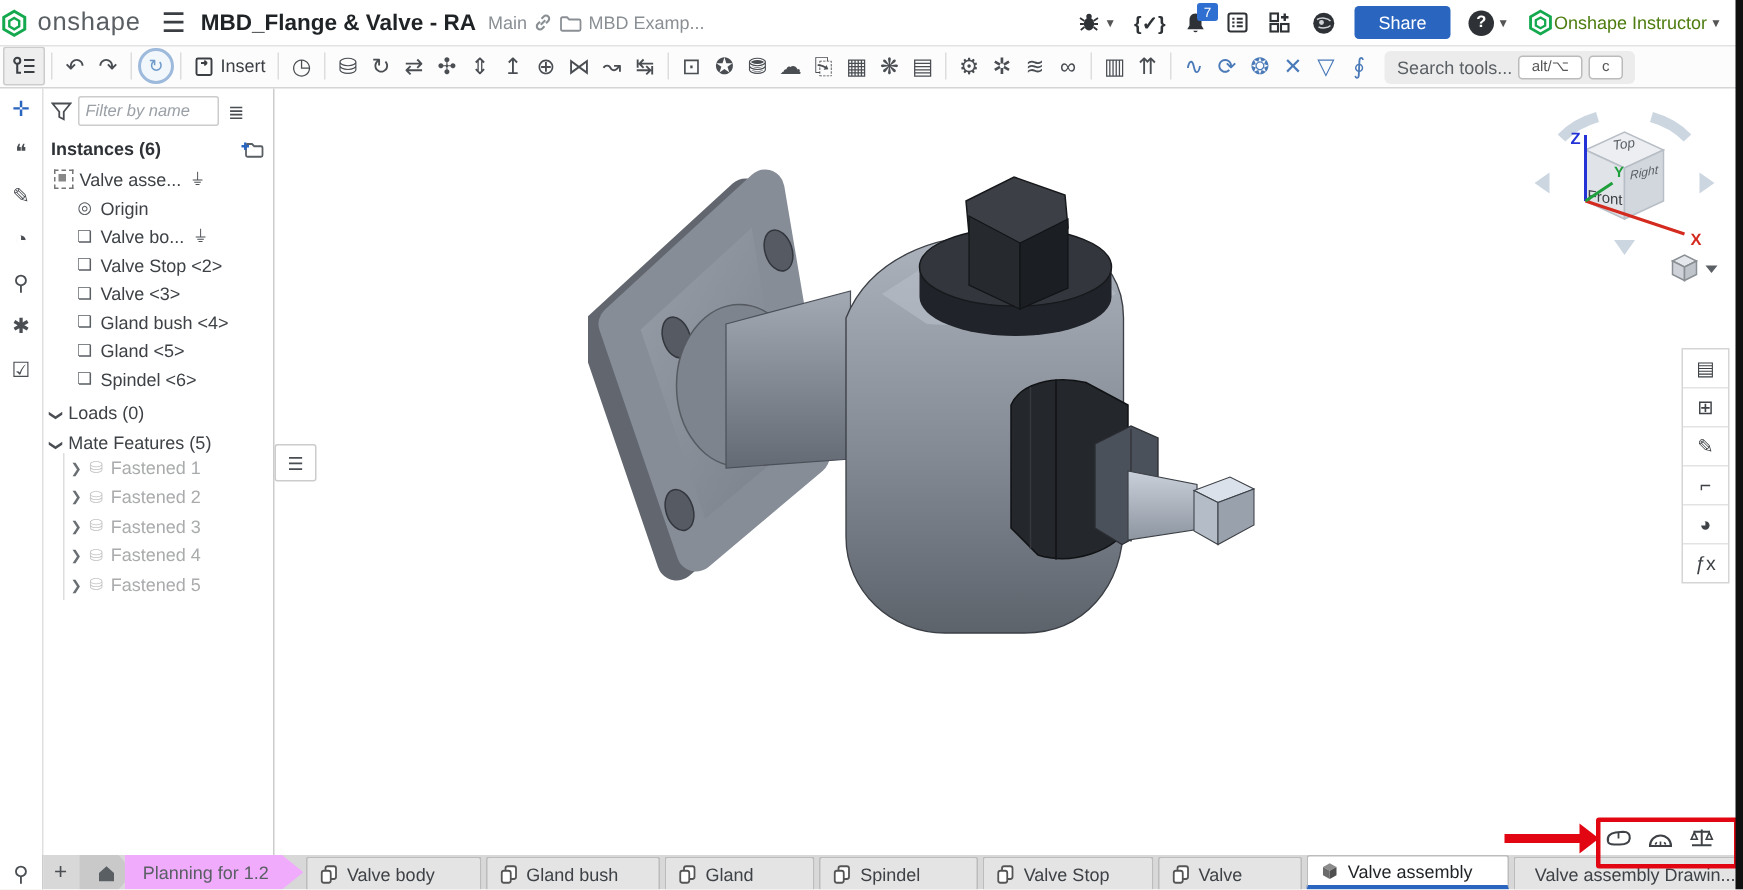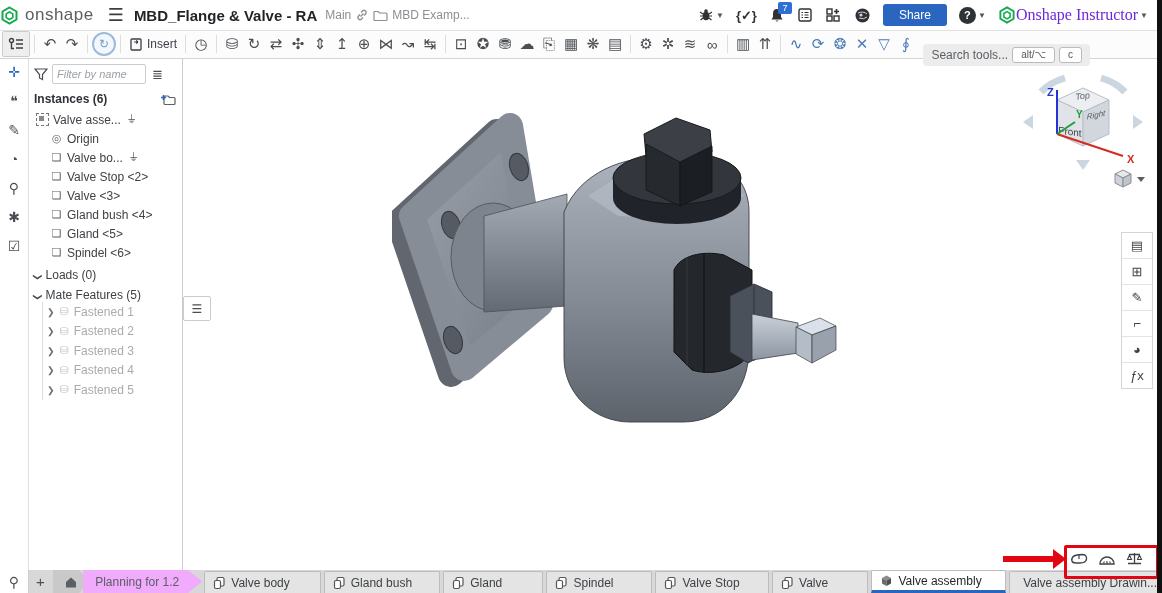--- a/index.html
+++ b/index.html
@@ -16,35 +16,35 @@
   .doc-loc{color:#8a8f94;margin-left:4px;font-size:12px;display:flex;align-items:center;gap:4px;}
   .top-right{margin-left:auto;display:flex;align-items:center;gap:12px;padding-right:14px;}
   .tb-ic{position:relative;display:flex;align-items:center;color:#2e3236;}
   .caret{font-size:8px;color:#555;margin-left:2px;}
   .badge{position:absolute;top:-5px;right:-7px;background:#2f6fd1;color:#fff;font-size:9px;
          min-width:12px;height:12px;line-height:12px;text-align:center;border-radius:2px;padding:0 1px;}
   .share-btn{background:#2a66c0;color:#fff;border:none;border-radius:3px;height:22px;
              padding:0 16px;font-size:12px;font-family:inherit;cursor:pointer;}
   .circle-dark{width:17px;height:17px;border-radius:50%;background:#2e3236;color:#fff;
                display:flex;align-items:center;justify-content:center;font-size:11px;font-weight:bold;}
-  .user-name{font-size:16px;color:#6d28d9;font-family:Liberation Serif, serif;}
+  .user-name{font-size:12px;color:#4d7c0f;}
   .braces{font-size:13px;font-weight:bold;color:#2e3236;}
   
   .toolbar{position:absolute;top:30px;left:0;width:1162px;height:28px;background:#fcfcfc;
            border-bottom:1px solid #d5d5d5;display:flex;align-items:center;z-index:25;}
   .tool-first{width:26px;height:24px;margin-left:2px;display:flex;align-items:center;justify-content:center;
               background:#eee;border:1px solid #ccc;border-radius:2px;}
   .tbtn{width:22px;height:22px;display:flex;align-items:center;justify-content:center;color:#4a4e53;
         font-size:15px;cursor:pointer;flex:0 0 auto;}
   .tbtn.blue{color:#4a7ab8;}
   .tsep{width:1px;height:18px;background:#ddd;margin:0 4px;flex:0 0 auto;}
   .rollback{width:20px;height:20px;border:2px solid #9db9dc;border-radius:50%;color:#6f9ccb;
             display:flex;align-items:center;justify-content:center;font-size:12px;background:#f2f7fc;}
   .insert-btn{display:flex;align-items:center;gap:4px;color:#3b3f44;font-size:12px;padding:0 4px;cursor:pointer;}
-  .search-tools{position:absolute;right:72px;top:14px;height:22px;background:#ececec;border-radius:4px;
+  .search-tools{position:absolute;right:72px;top:4px;height:22px;background:#ececec;border-radius:4px;
                 display:flex;align-items:center;gap:4px;padding:0 8px;color:#5a5f64;}
   .kbd{background:#fff;border:1px solid #bbb;border-radius:3px;font-size:10px;color:#555;
        padding:0 8px;line-height:14px;}
   
   .left-strip{position:absolute;top:58px;left:0;width:28px;height:512px;background:#fff;
               border-right:1px solid #e0e0e0;display:flex;flex-direction:column;align-items:center;
               padding-top:4px;gap:9px;z-index:20;}
   .strip-ic{width:20px;height:20px;display:flex;align-items:center;justify-content:center;
             font-size:14px;color:#4a4e53;cursor:pointer;}
   .strip-ic.blue{color:#2a66c0;}

